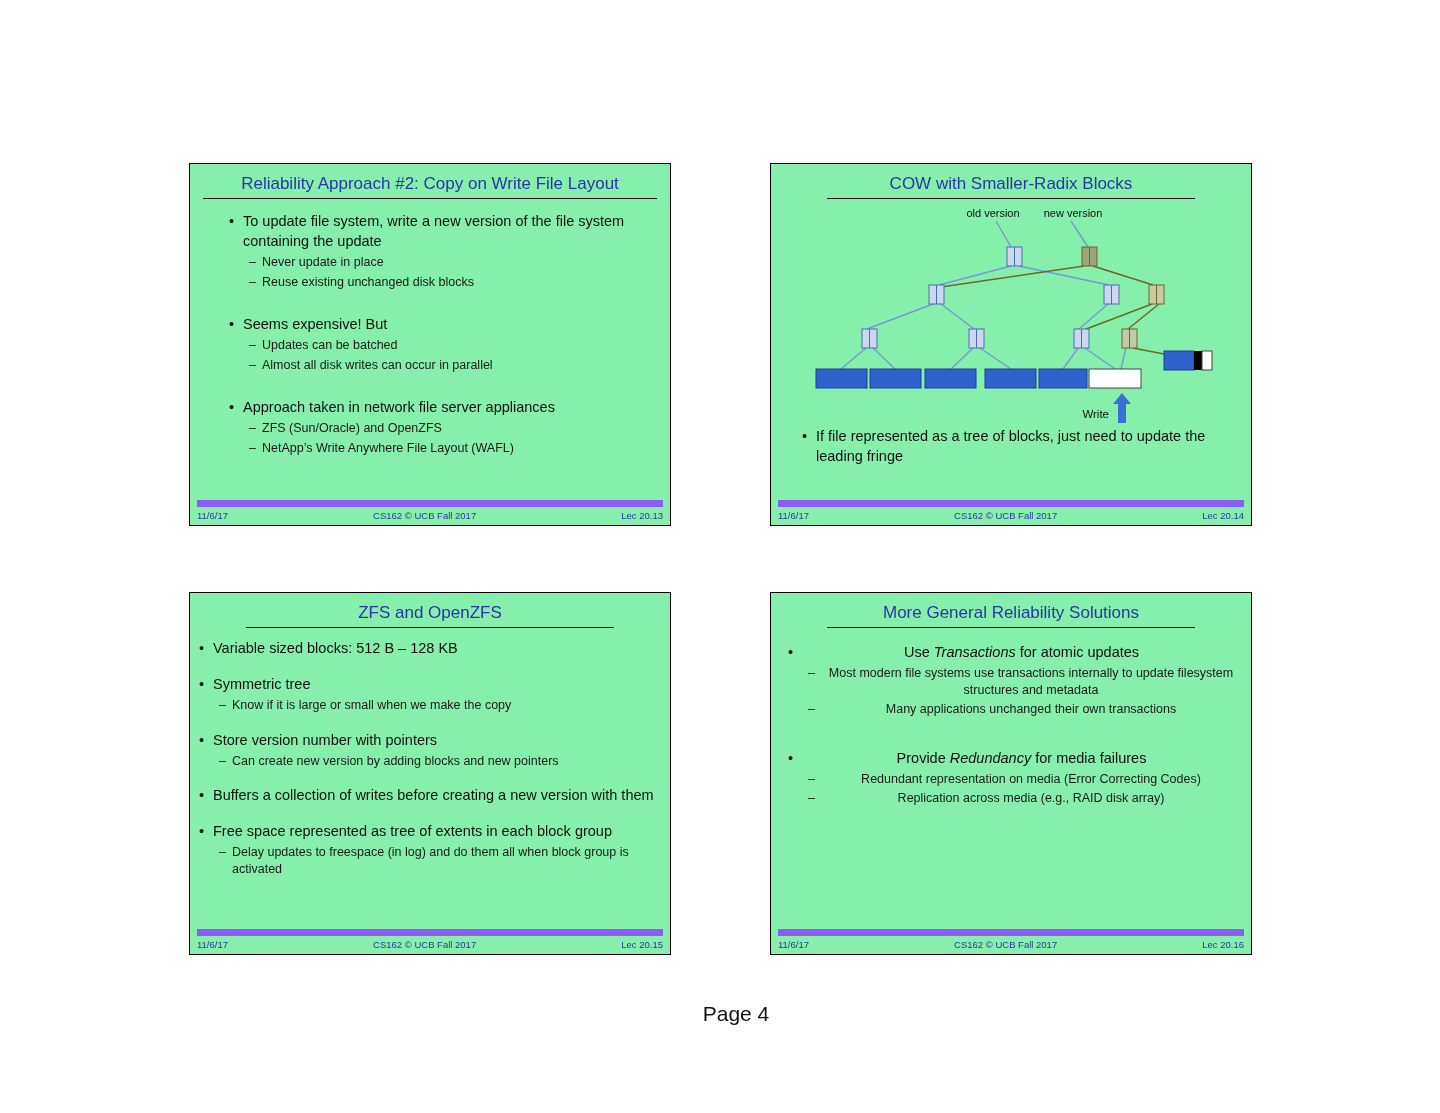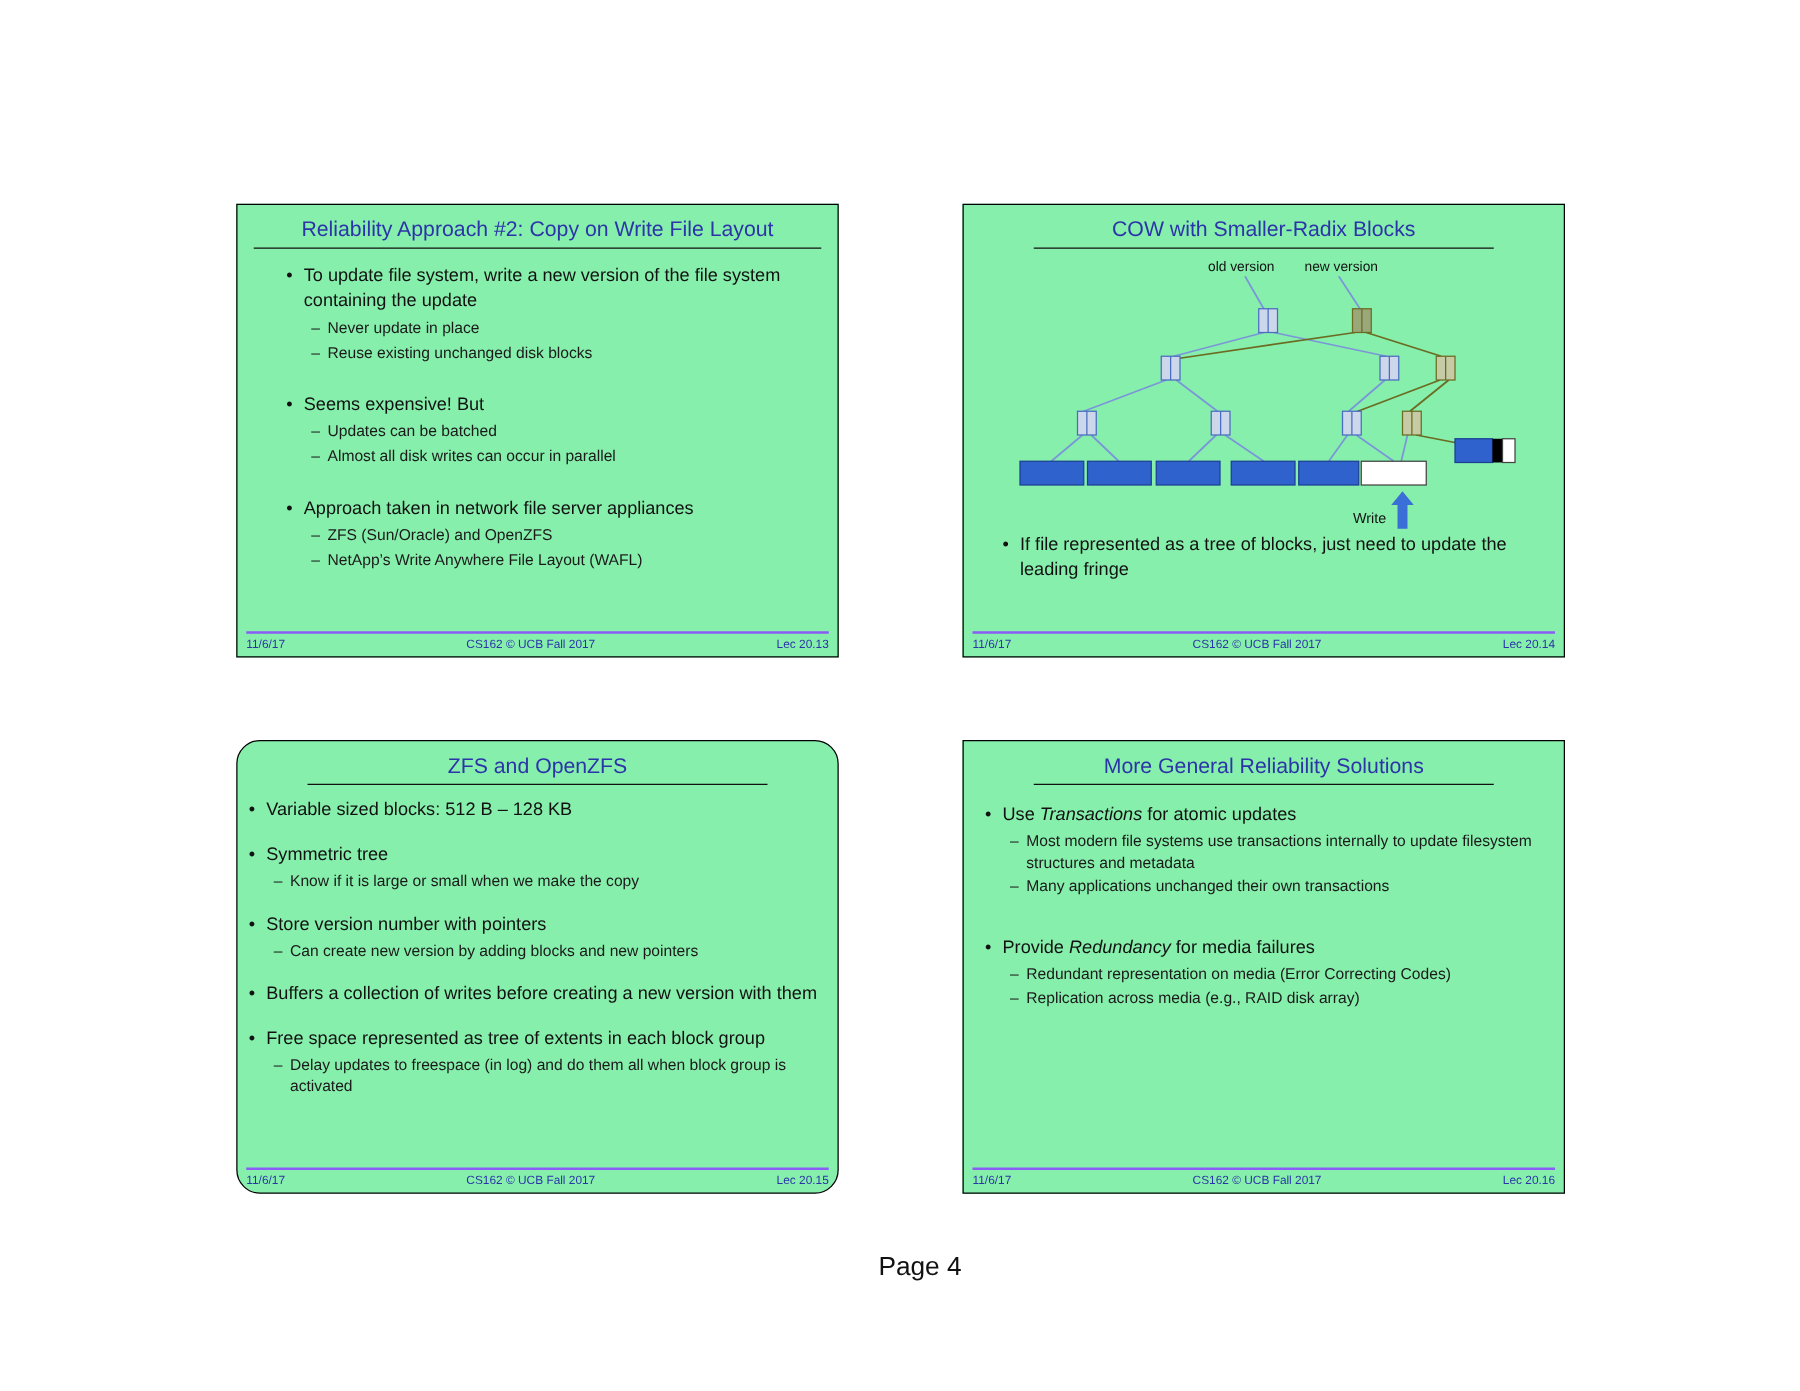--- a/index.html
+++ b/index.html
@@ -1,39 +1,39 @@
 <!DOCTYPE html>
 <html><head>
 <meta charset="utf-8">
 <style>
   html,body{margin:0;padding:0;}
   body{width:1440px;height:1113px;background:#ffffff;font-family:"Liberation Sans",sans-serif;position:relative;}
   .slide{position:absolute;width:480px;height:361px;border:1px solid #000;background:#86efac;overflow:hidden;}
   #slide-1{left:189px;top:163px;}
   #slide-2{left:770px;top:163px;}
-  #slide-3{left:189px;top:592px;border-radius:19px;}
+  #slide-3{left:189px;top:592px;}
   #slide-4{left:770px;top:592px;}
   .slide-title{text-align:center;color:#2b35a8;font-size:17px;padding-top:10px;white-space:nowrap;}
   .title-rule{border-bottom:1.5px solid #111;}
   .rule-wide{margin:4px 13px 0;}
   .rule-med{margin:4px 56px 0;}
   .slide-body{position:relative;}
   .body-s1{padding:12px 26px 0 38px;}
   .body-s3{padding:10px 10px 0 8px;}
   .body-s4{padding:14px 10px 0 16px;}
   .b1{font-size:14.5px;color:#111;position:relative;padding-left:15px;line-height:1.38;margin-bottom:3px;}
   .b1::before{content:"\2022";position:absolute;left:1px;}
   .b2{font-size:12.5px;color:#1a1a1a;position:relative;padding-left:13px;margin-left:21px;line-height:1.32;margin-bottom:3px;}
   .b2::before{content:"\2013";position:absolute;left:0;}
   .group{margin-bottom:24px;}
   .body-s3 .group{margin-bottom:16px;}
-  .body-s4 .group{margin-bottom:30px;}
+  .body-s4 .group{margin-bottom:30px;text-align:center;}
   .it{font-style:italic;}
   .em-blue{font-style:italic;color:#2b35a8;}
-  .slide-footer{position:absolute;left:7px;right:7px;bottom:4px;border-top:2px solid #8b5cf6;display:flex;justify-content:space-between;padding-top:3px;font-size:9.5px;color:#2b35a8;}
+  .slide-footer{position:absolute;left:7px;right:7px;bottom:4px;border-top:7px solid #8b5cf6;display:flex;justify-content:space-between;padding-top:3px;font-size:9.5px;color:#2b35a8;}
   .cow-diagram{display:block;margin-top:2px;}
   .s2-bullet{padding:0 26px 0 30px;}
   .page-number{position:absolute;top:1002px;left:0;width:100%;text-align:center;font-size:21px;color:#111;margin-left:16px;}
 </style>
 </head>
 <body>
 
 <div class="slide" id="slide-1">
   <div class="slide-title">Reliability Approach #2: Copy on Write File Layout</div>
   <div class="title-rule rule-wide"></div>

